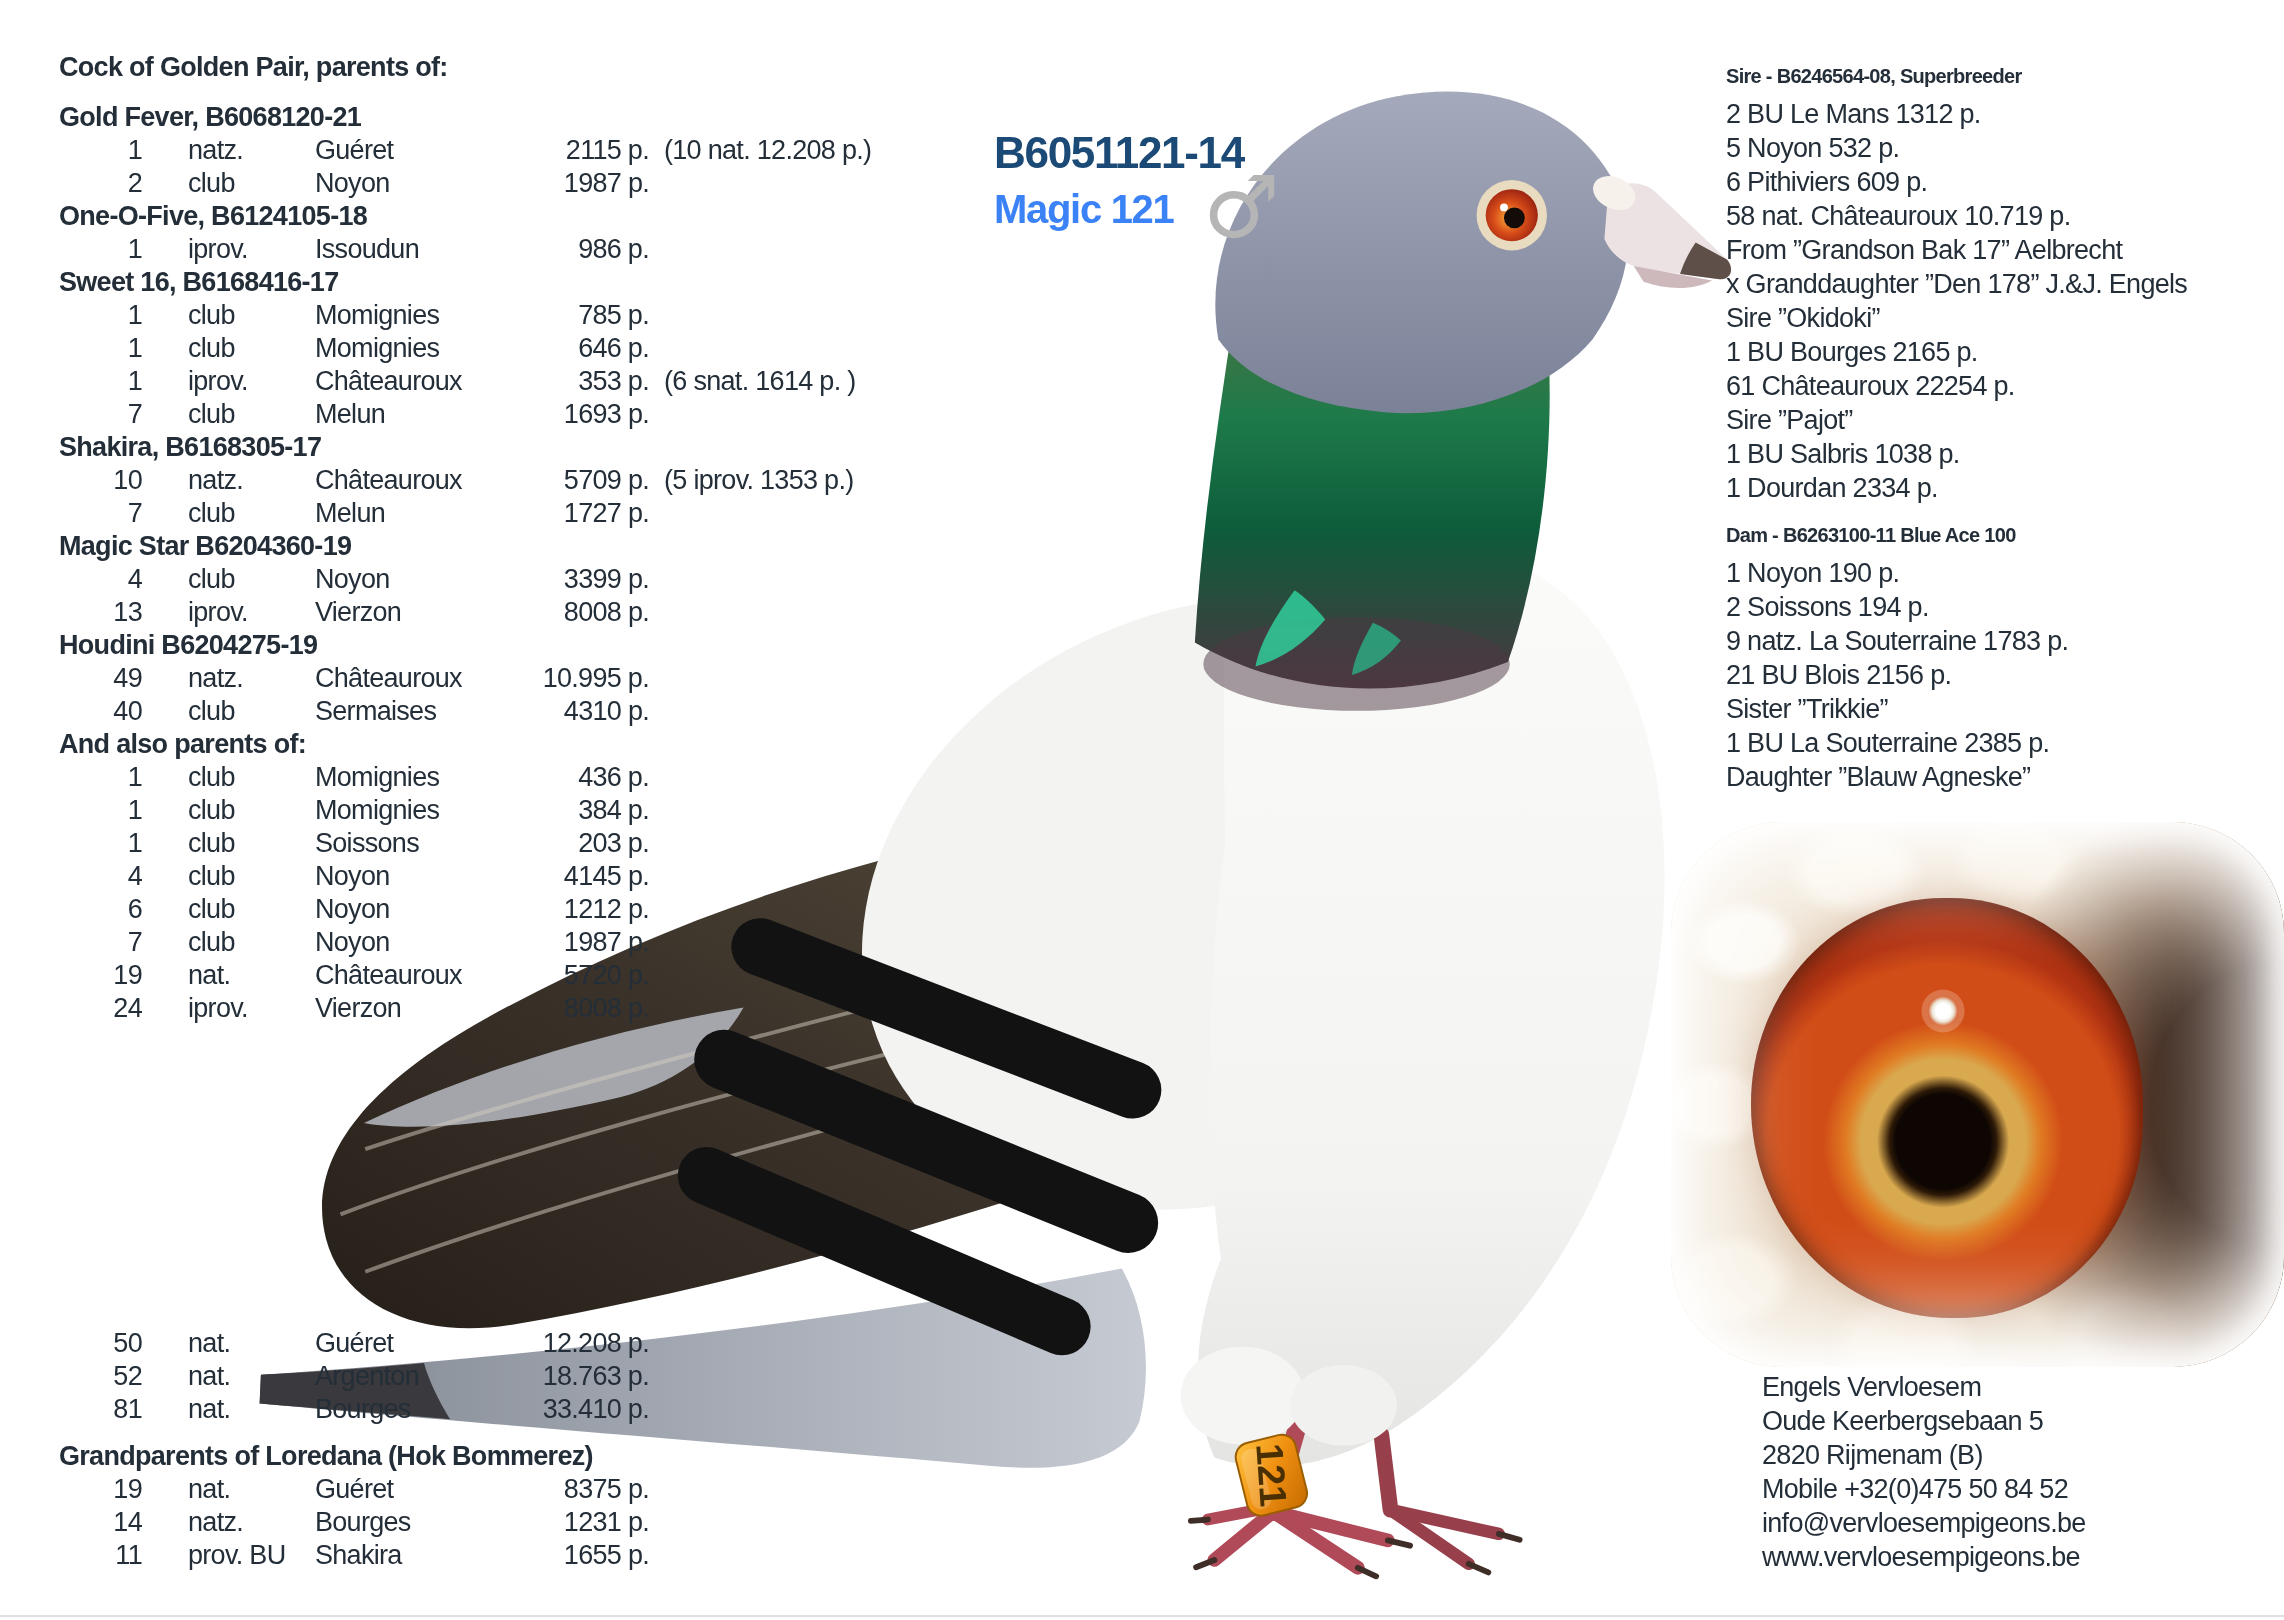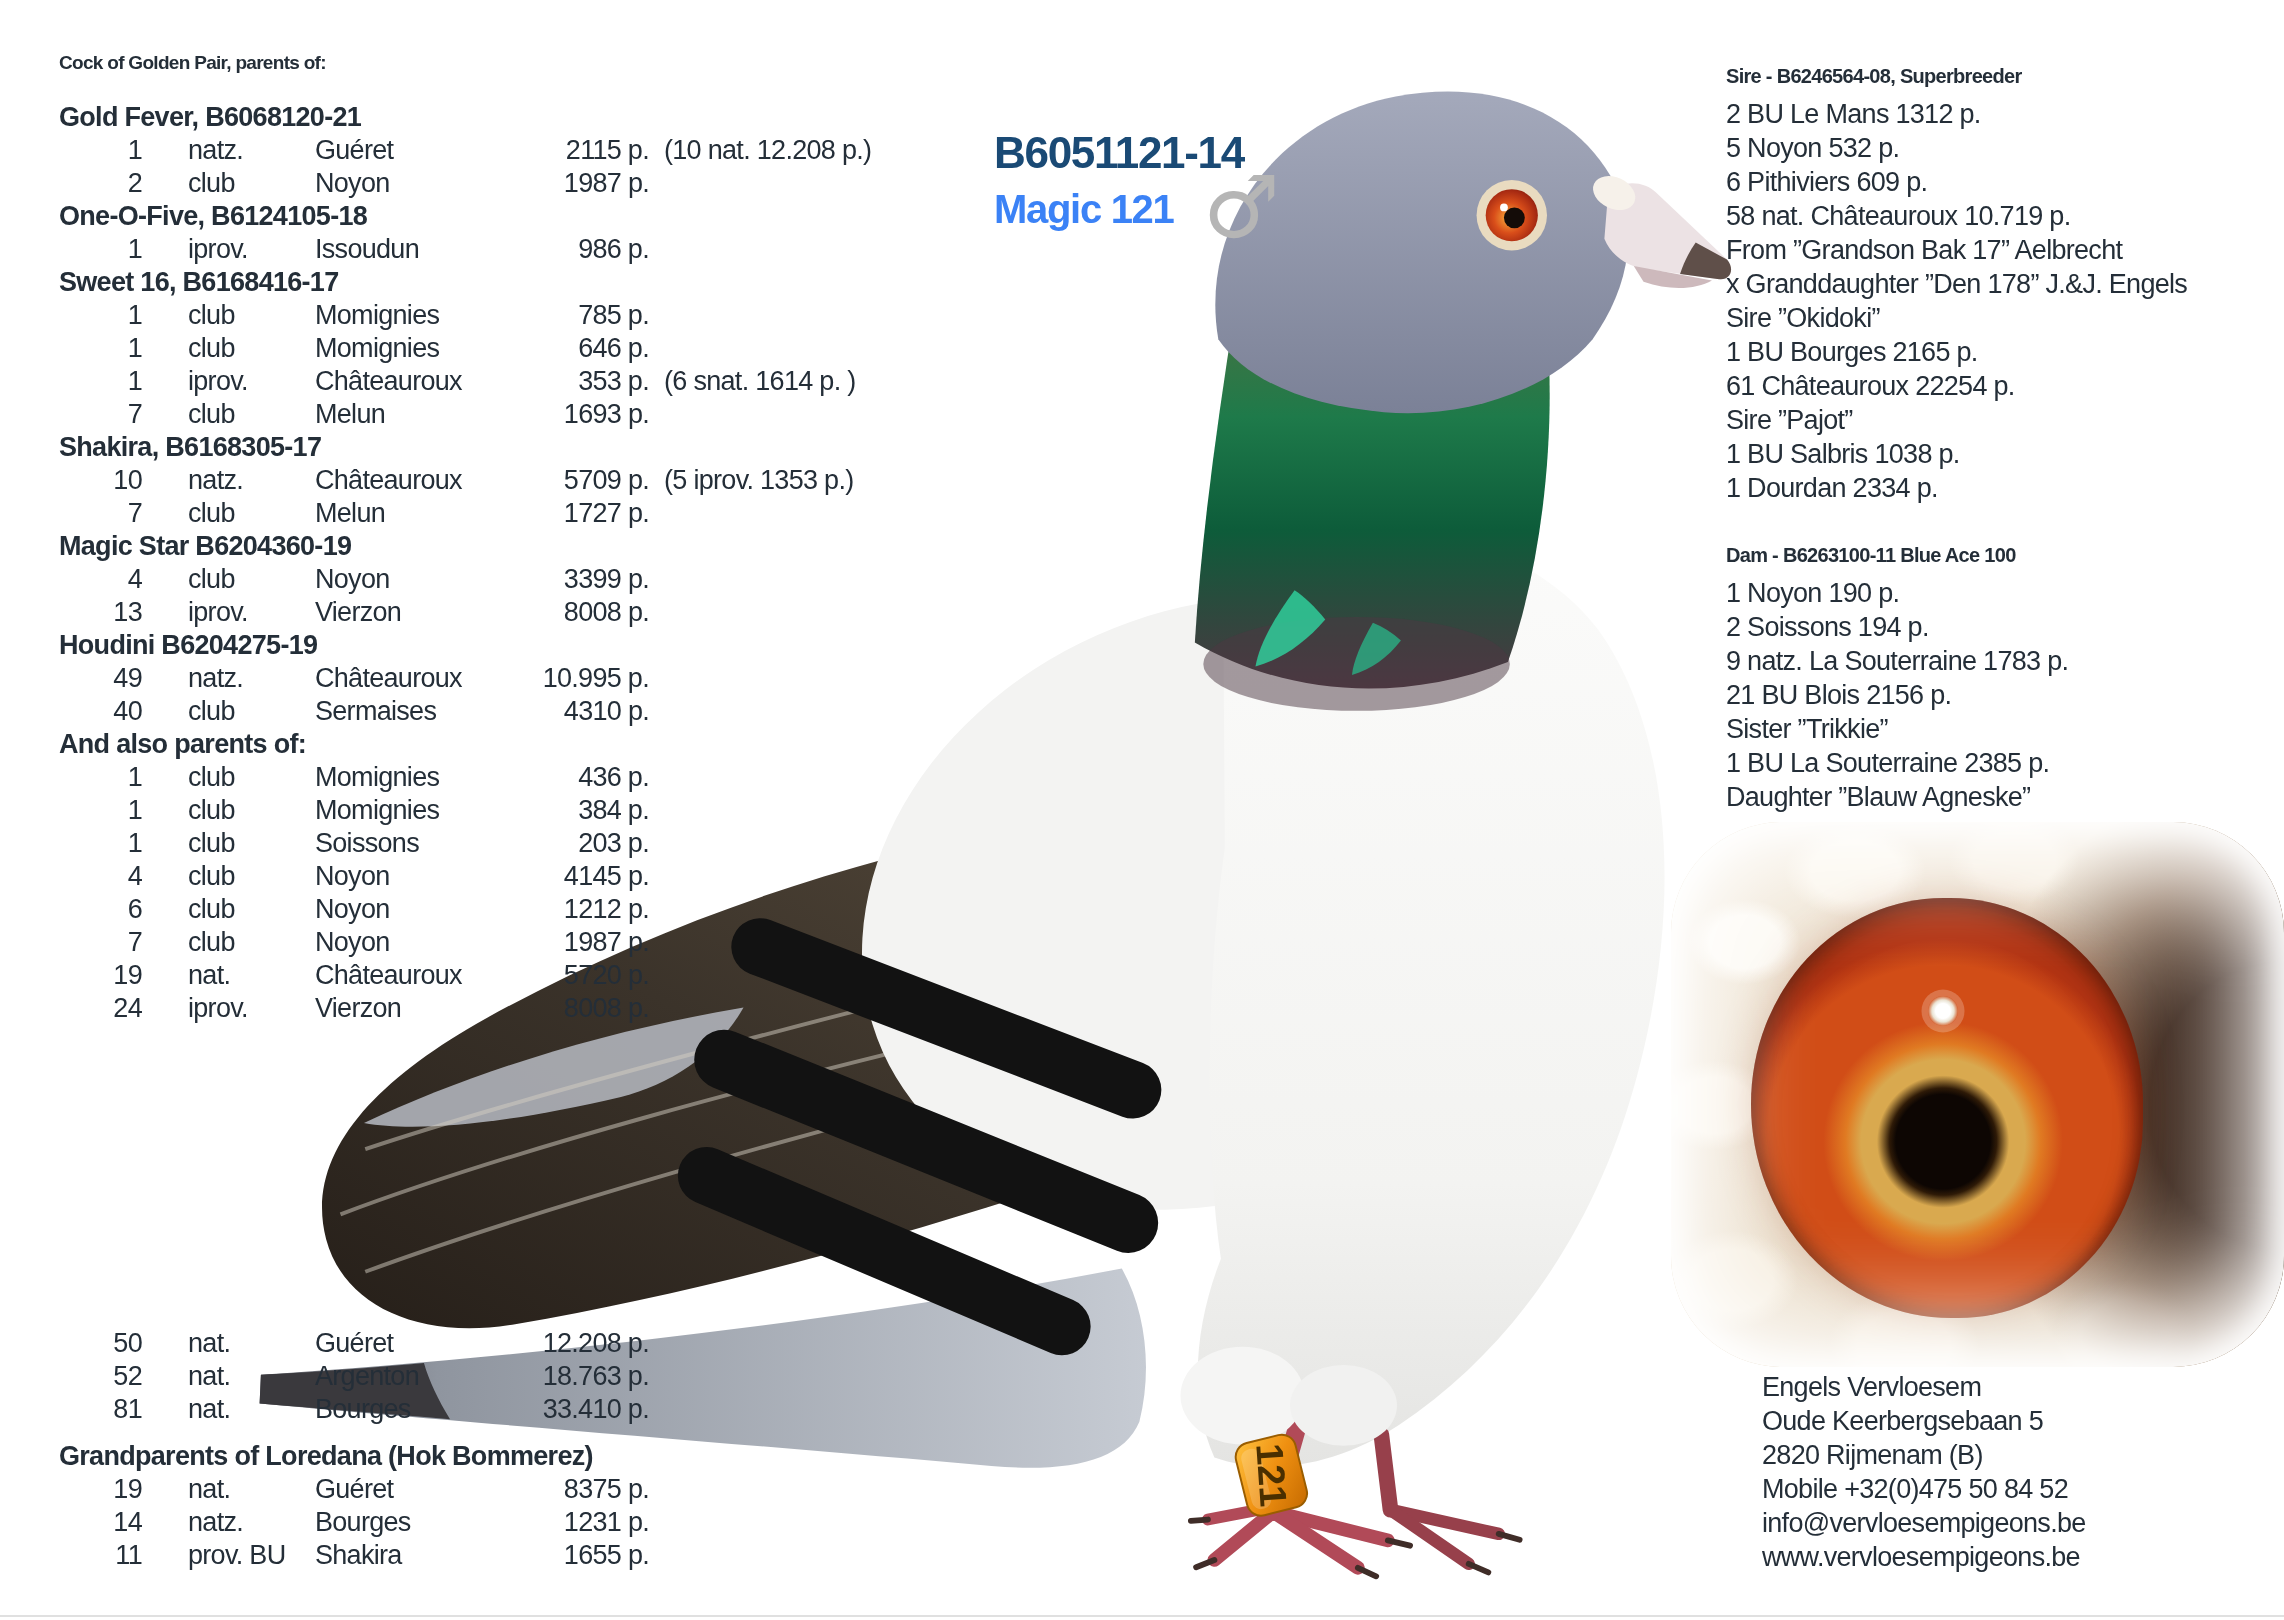--- a/index.html
+++ b/index.html
@@ -5,21 +5,21 @@
   html,body{margin:0;padding:0;}
   body{
     width:2284px;height:1620px;background:#ffffff;
     font-family:"Liberation Sans","DejaVu Sans",sans-serif;
     color:#242e38;overflow:hidden;
   }
   .page{position:relative;width:2284px;height:1620px;background:#fff;}
 
   
   .tblock{position:absolute;white-space:nowrap;letter-spacing:-0.7px;}
-  .intro{font-weight:700;font-size:19px;height:33px;margin-bottom:17px;}
+  .intro{font-weight:700;font-size:27px;height:33px;margin-bottom:17px;}
   .line{position:relative;height:33px;font-size:27px;}
   .line .hdr{position:absolute;left:0;top:0;font-weight:700;}
   .line .pos{position:absolute;left:0;top:0;width:83px;text-align:right;}
   .line .type{position:absolute;left:95px;top:0;margin-left:34px;}
   .line .place{position:absolute;left:256px;top:0;}
   .line .pts{position:absolute;left:404px;top:0;width:186px;text-align:right;}
   .line .extra{position:absolute;left:605px;top:0;}
 
   .rhdr{font-weight:700;font-size:20px;height:34px;}
   .rline{font-size:27px;height:34px;}
@@ -565,21 +565,21 @@
         <div class="rline">61 Châteauroux 22254 p.</div>
 
         <div class="rline">Sire ”Pajot”</div>
 
         <div class="rline">1 BU Salbris 1038 p.</div>
 
         <div class="rline">1 Dourdan 2334 p.</div>
       </div>
   </div>
 
-  <div class="tblock" style="left:1726px;top:524px;width:541px;margin-top:20px;">
+  <div class="tblock" style="left:1726px;top:524px;width:541px;">
     <div class="rhdr">Dam - B6263100-11 Blue Ace 100</div>
     <div>
 
         <div class="rline">1 Noyon 190 p.</div>
 
         <div class="rline">2 Soissons 194 p.</div>
 
         <div class="rline">9 natz. La Souterraine 1783 p.</div>
 
         <div class="rline">21 BU Blois 2156 p.</div>

